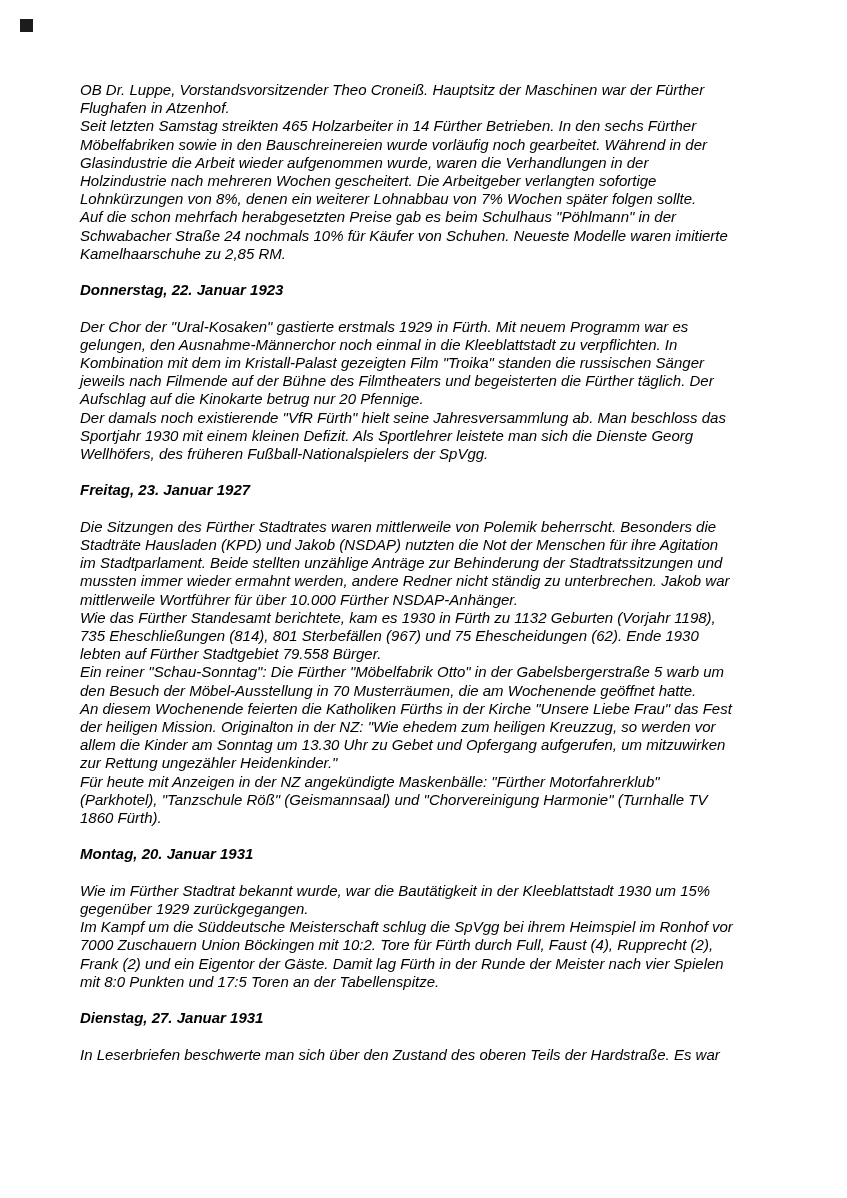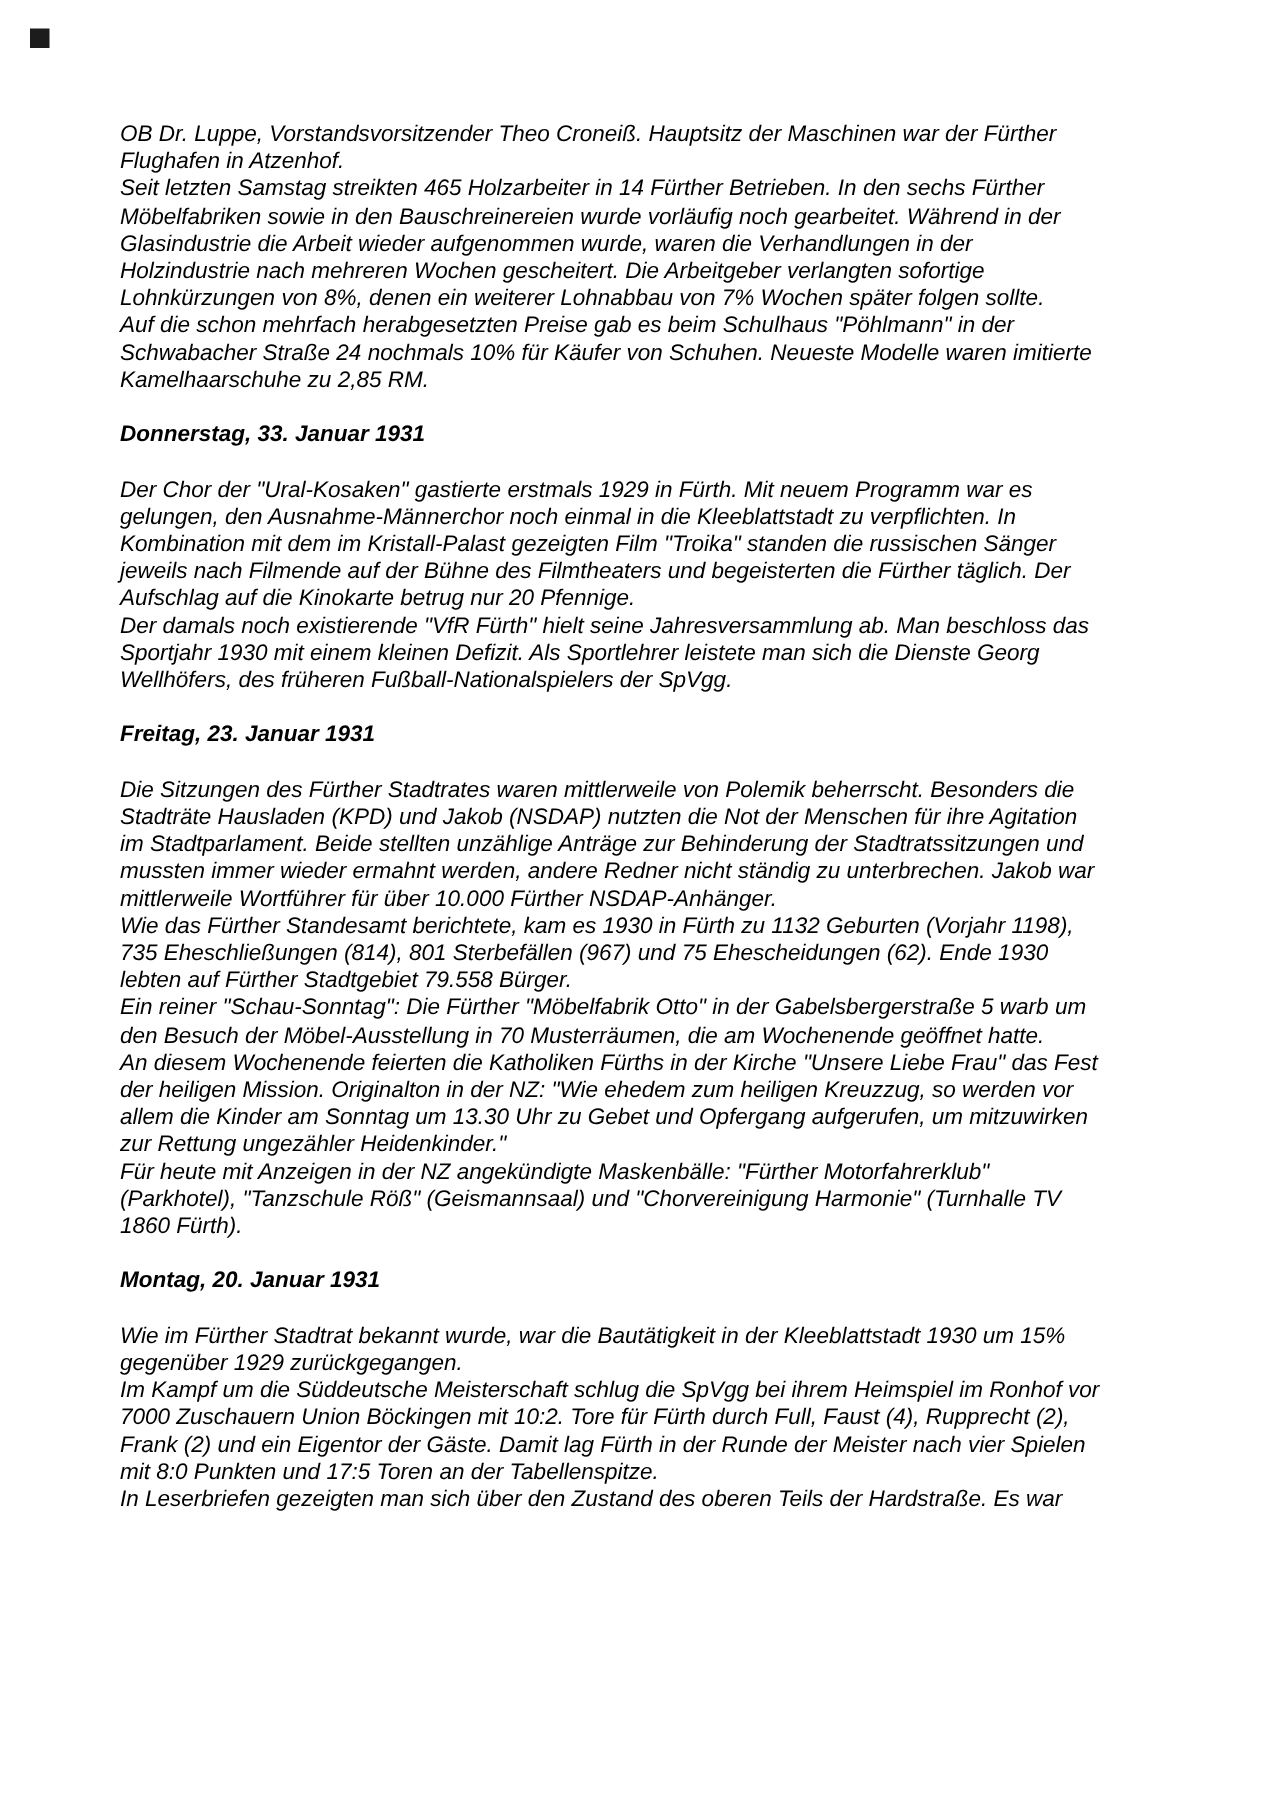--- a/index.html
+++ b/index.html
@@ -54,30 +54,30 @@
   <p class="para">OB Dr. Luppe, Vorstandsvorsitzender Theo Croneiß. Hauptsitz der Maschinen war der Fürther
 Flughafen in Atzenhof.
 Seit letzten Samstag streikten 465 Holzarbeiter in 14 Fürther Betrieben. In den sechs Fürther
 Möbelfabriken sowie in den Bauschreinereien wurde vorläufig noch gearbeitet. Während in der
 Glasindustrie die Arbeit wieder aufgenommen wurde, waren die Verhandlungen in der
 Holzindustrie nach mehreren Wochen gescheitert. Die Arbeitgeber verlangten sofortige
 Lohnkürzungen von 8%, denen ein weiterer Lohnabbau von 7% Wochen später folgen sollte.
 Auf die schon mehrfach herabgesetzten Preise gab es beim Schulhaus "Pöhlmann" in der
 Schwabacher Straße 24 nochmals 10% für Käufer von Schuhen. Neueste Modelle waren imitierte
 Kamelhaarschuhe zu 2,85 RM.</p>
-  <h2 class="day-heading">Donnerstag, 33. Januar 1931</h2>
+  <h2 class="day-heading">Donnerstag, 22. Januar 1923</h2>
   <p class="para">Der Chor der "Ural-Kosaken" gastierte erstmals 1929 in Fürth. Mit neuem Programm war es
 gelungen, den Ausnahme-Männerchor noch einmal in die Kleeblattstadt zu verpflichten. In
 Kombination mit dem im Kristall-Palast gezeigten Film "Troika" standen die russischen Sänger
 jeweils nach Filmende auf der Bühne des Filmtheaters und begeisterten die Fürther täglich. Der
 Aufschlag auf die Kinokarte betrug nur 20 Pfennige.
 Der damals noch existierende "VfR Fürth" hielt seine Jahresversammlung ab. Man beschloss das
 Sportjahr 1930 mit einem kleinen Defizit. Als Sportlehrer leistete man sich die Dienste Georg
 Wellhöfers, des früheren Fußball-Nationalspielers der SpVgg.</p>
-  <h2 class="day-heading">Freitag, 23. Januar 1931</h2>
+  <h2 class="day-heading">Freitag, 23. Januar 1927</h2>
   <p class="para">Die Sitzungen des Fürther Stadtrates waren mittlerweile von Polemik beherrscht. Besonders die
 Stadträte Hausladen (KPD) und Jakob (NSDAP) nutzten die Not der Menschen für ihre Agitation
 im Stadtparlament. Beide stellten unzählige Anträge zur Behinderung der Stadtratssitzungen und
 mussten immer wieder ermahnt werden, andere Redner nicht ständig zu unterbrechen. Jakob war
 mittlerweile Wortführer für über 10.000 Fürther NSDAP-Anhänger.
 Wie das Fürther Standesamt berichtete, kam es 1930 in Fürth zu 1132 Geburten (Vorjahr 1198),
 735 Eheschließungen (814), 801 Sterbefällen (967) und 75 Ehescheidungen (62). Ende 1930
 lebten auf Fürther Stadtgebiet 79.558 Bürger.
 Ein reiner "Schau-Sonntag": Die Fürther "Möbelfabrik Otto" in der Gabelsbergerstraße 5 warb um
 den Besuch der Möbel-Ausstellung in 70 Musterräumen, die am Wochenende geöffnet hatte.</p>
@@ -88,14 +88,15 @@
 Für heute mit Anzeigen in der NZ angekündigte Maskenbälle: "Fürther Motorfahrerklub"
 (Parkhotel), "Tanzschule Röß" (Geismannsaal) und "Chorvereinigung Harmonie" (Turnhalle TV
 1860 Fürth).</p>
   <h2 class="day-heading">Montag, 20. Januar 1931</h2>
   <p class="para">Wie im Fürther Stadtrat bekannt wurde, war die Bautätigkeit in der Kleeblattstadt 1930 um 15%
 gegenüber 1929 zurückgegangen.
 Im Kampf um die Süddeutsche Meisterschaft schlug die SpVgg bei ihrem Heimspiel im Ronhof vor
 7000 Zuschauern Union Böckingen mit 10:2. Tore für Fürth durch Full, Faust (4), Rupprecht (2),
 Frank (2) und ein Eigentor der Gäste. Damit lag Fürth in der Runde der Meister nach vier Spielen
 mit 8:0 Punkten und 17:5 Toren an der Tabellenspitze.</p>
-  <p class="para">In Leserbriefen gezeigten man sich über den Zustand des oberen Teils der Hardstraße. Es war</p>
+  <h2 class="day-heading">Dienstag, 27. Januar 1931</h2>
+  <p class="para">In Leserbriefen beschwerte man sich über den Zustand des oberen Teils der Hardstraße. Es war</p>
 </div>
 
 </body></html>

